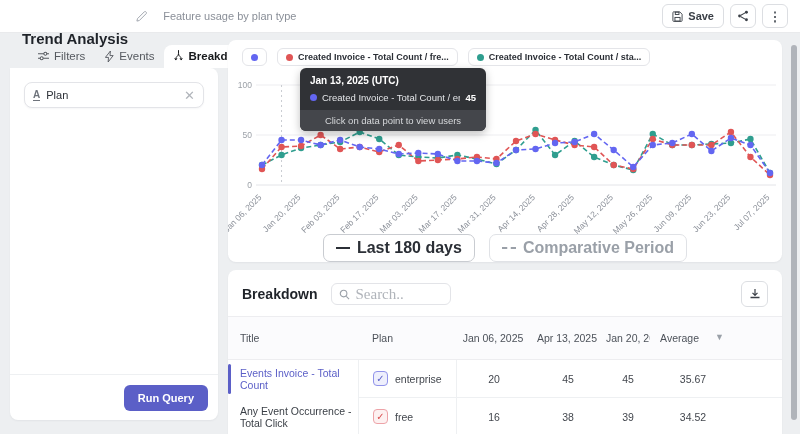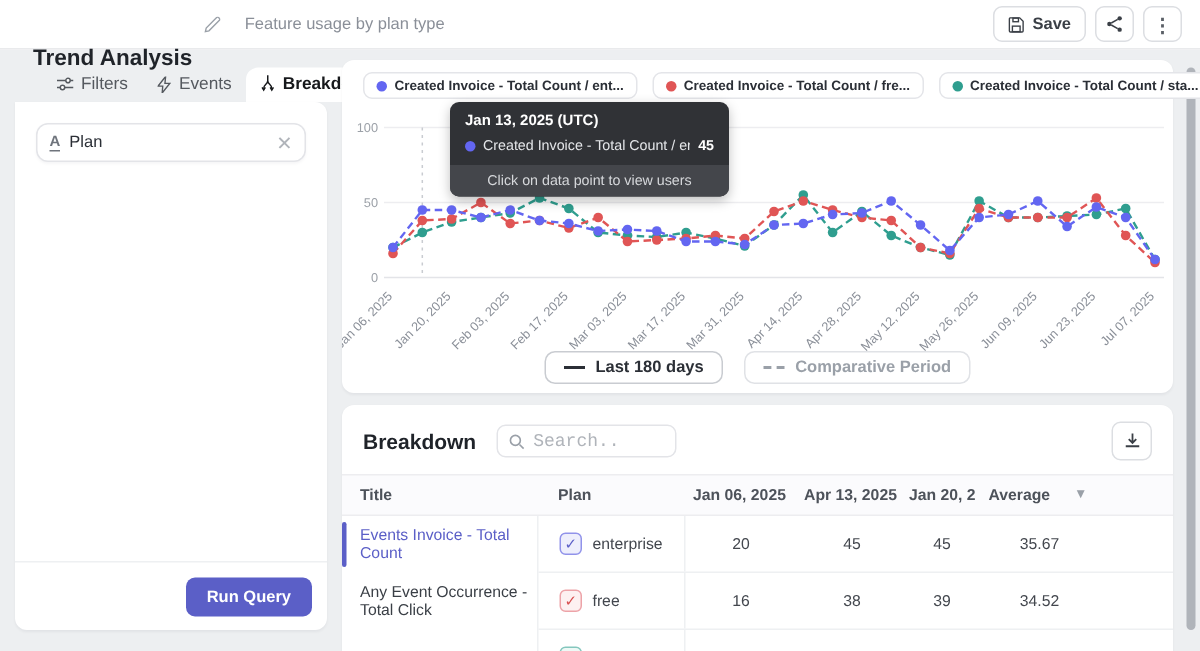--- a/index.html
+++ b/index.html
@@ -53,40 +53,40 @@
     border-radius:6px; padding:7px 10px 0; z-index:3; box-shadow:0 3px 8px rgba(0,0,0,.25); }
   .tt-date { color:#fff; font-size:10px; font-weight:bold; }
   .tt-row { display:flex; align-items:center; gap:5px; margin-top:6px; }
   .tt-label { color:#e4e6e9; font-size:9.5px; flex:1; white-space:nowrap; overflow:hidden; }
   .tt-value { color:#fff; font-size:9.5px; font-weight:bold; }
   .tt-footer { margin:7px -10px 0; background:#44464b; border-radius:0 0 6px 6px; text-align:center;
     color:#d6d8db; font-size:9.5px; padding:5px 0; }
   .range-row { position:absolute; left:0; right:0; top:194px; display:flex; justify-content:center;
     gap:14px; }
   .range-btn { display:flex; align-items:center; gap:7px; border:1px solid #c9ccd1; border-radius:7px;
-    background:#fff; font-size:11px; font-weight:bold; color:#2b2f36; padding:4px 12px; cursor:pointer; }
+    background:#fff; font-size:16px; font-weight:bold; color:#2b2f36; padding:4px 12px; cursor:pointer; }
   .range-btn.inactive { color:#9aa0a8; border-color:#e0e2e6; }
   .line-swatch { width:14px; border-top:2px solid #2b2f36; }
   .line-swatch.dashed { border-top:2px dashed #9aa0a8; }
 
   
   .bd-card { position:absolute; left:228px; top:270px; width:554px; height:180px;
     background:#fff; border-radius:8px; box-shadow:0 1px 2px rgba(20,20,40,.05); overflow:hidden; }
   .bd-header { display:flex; align-items:center; padding:11px 14px 9px; }
   .bd-title { font-size:14px; font-weight:bold; color:#1f2329; }
   .search-box { margin-left:14px; width:120px; height:22px; border:1px solid #e3e4e8;
     border-radius:6px; display:flex; align-items:center; padding:0 7px; gap:5px; }
-  .search-box input { border:none; outline:none; width:80px; font-size:12px;
-    font-family:Liberation Mono, monospace; color:#3a3f46; background:transparent; }
+  .search-box input { border:none; outline:none; width:80px; font-size:15px;
+    font-family:Liberation Serif, serif; color:#3a3f46; background:transparent; }
   .search-box input::placeholder { color:#b0b4ba; }
   .dl-btn { margin-left:auto; width:27px; height:26px; border:1px solid #dcdee2; border-radius:6px;
     background:#fff; display:flex; align-items:center; justify-content:center; cursor:pointer; }
-  .col-head { display:grid; grid-template-columns:130px 98px 74px 74px 46px 84px 1fr; height:28px;
+  .col-head { display:grid; grid-template-columns:130px 98px 74px 74px 46px 84px 1fr; height:44px;
     align-items:center; background:#fbfbfd; border-top:1px solid #ededf0; border-bottom:1px solid #ededf0;
-    font-size:10.5px; font-weight:bold; color:#4d525a; }
+    font-size:10.5px; font-weight:normal; color:#4d525a; }
   .col-head .c { text-align:center; white-space:nowrap; overflow:hidden; }
   .col-head .c-title { padding-left:12px; text-align:left; }
   .col-head .c-plan { padding-left:14px; text-align:left; }
   .col-head .c-clip { text-align:left; padding-left:2px; }
   .c-avg { display:flex; align-items:flex-start; justify-content:center; gap:16px; cursor:pointer; }
   .chev { color:#9aa0a8; font-size:9px; }
   .bd-body { display:flex; }
   .title-col { width:130px; flex:none; }
   .title-item { height:38px; display:flex; align-items:center; font-size:10.5px; color:#3a3f46;
     padding-left:12px; position:relative; cursor:pointer; }
@@ -178,21 +178,20 @@
   </div>
   <div class="sidebar-footer">
     <button class="run-btn">Run Query</button>
   </div>
 </div>
 
 <div class="chart-card">
   <div class="legend-row">
     <div class="chip">
       <span class="dot" style="background: rgb(99, 102, 241);"></span>
-      <span>Created Invoice - Total Count / ent...</span>
     </div>
     <div class="chip">
       <span class="dot" style="background: rgb(224, 85, 85);"></span>
       <span>Created Invoice - Total Count / fre...</span>
     </div>
     <div class="chip">
       <span class="dot" style="background: rgb(47, 158, 143);"></span>
       <span>Created Invoice - Total Count / sta...</span>
     </div>
   </div>

